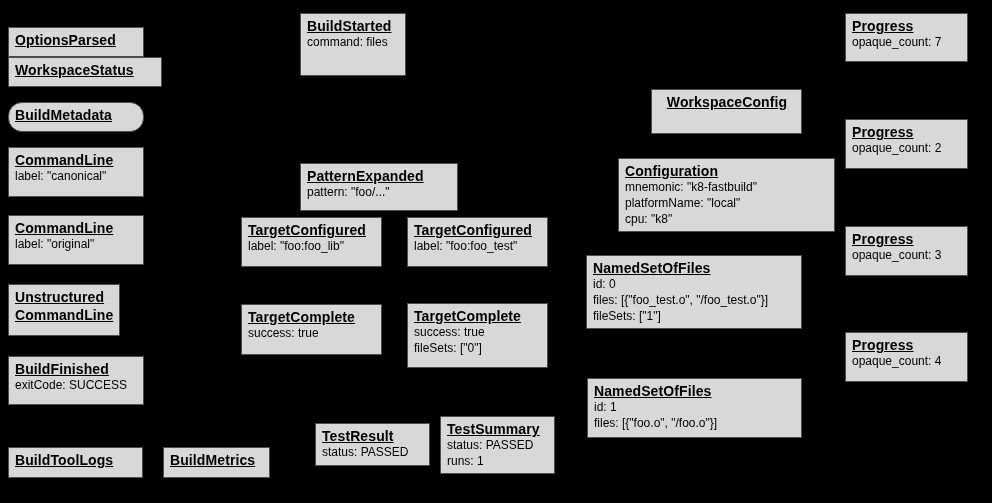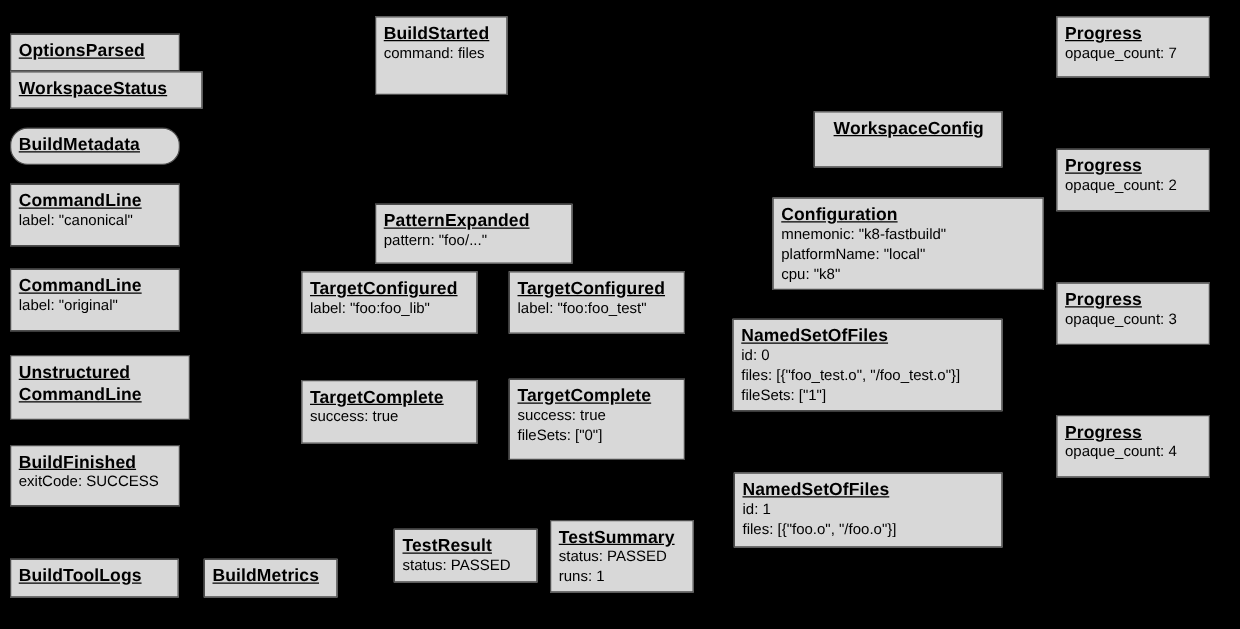--- a/index.html
+++ b/index.html
@@ -56,21 +56,21 @@
     <div class="node-title">BuildMetadata</div>
   </div>
     <div class="node" style="left: 8px; top: 147px; width: 136px; height: 50px;">
     <div class="node-title">CommandLine</div>
   <div class="node-line">label: "canonical"</div>
     </div>
     <div class="node" style="left: 8px; top: 215px; width: 136px; height: 50px;">
     <div class="node-title">CommandLine</div>
   <div class="node-line">label: "original"</div>
     </div>
-    <div class="node" style="left: 8px; top: 284px; width: 144px; height: 52px;">
+    <div class="node" style="left: 8px; top: 284px; width: 112px; height: 52px;">
     <div class="node-title">Unstructured CommandLine</div>
   </div>
     <div class="node" style="left: 8px; top: 356px; width: 136px; height: 49px;">
     <div class="node-title">BuildFinished</div>
   <div class="node-line">exitCode: SUCCESS</div>
     </div>
     <div class="node" style="left: 8px; top: 447px; width: 135px; height: 31px;">
     <div class="node-title">BuildToolLogs</div>
   </div>
     <div class="node" style="left: 163px; top: 447px; width: 107px; height: 31px;">

